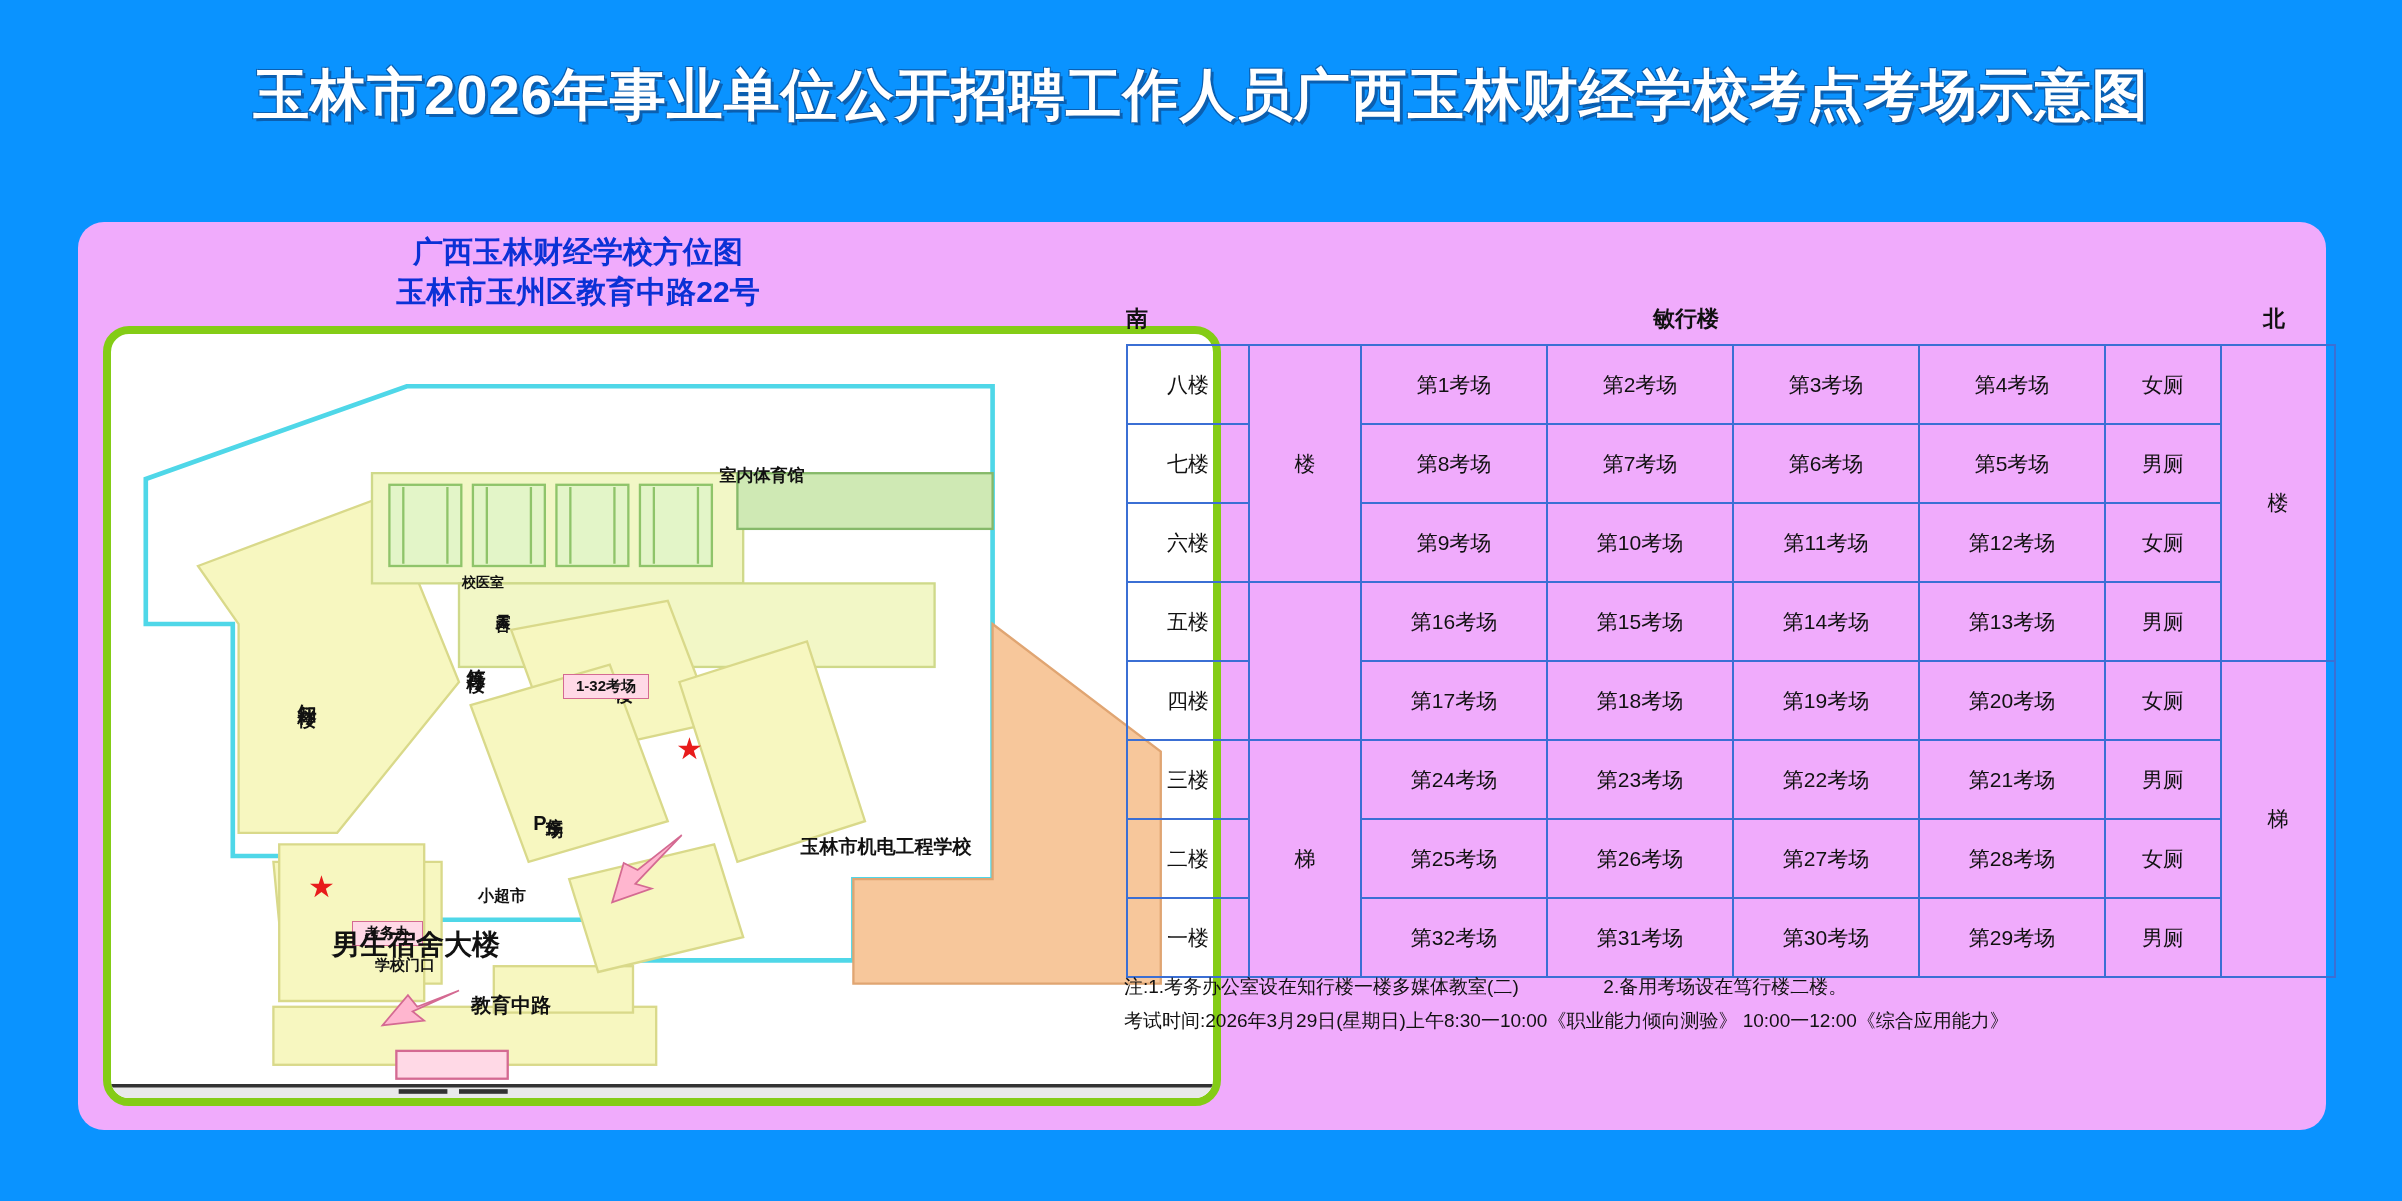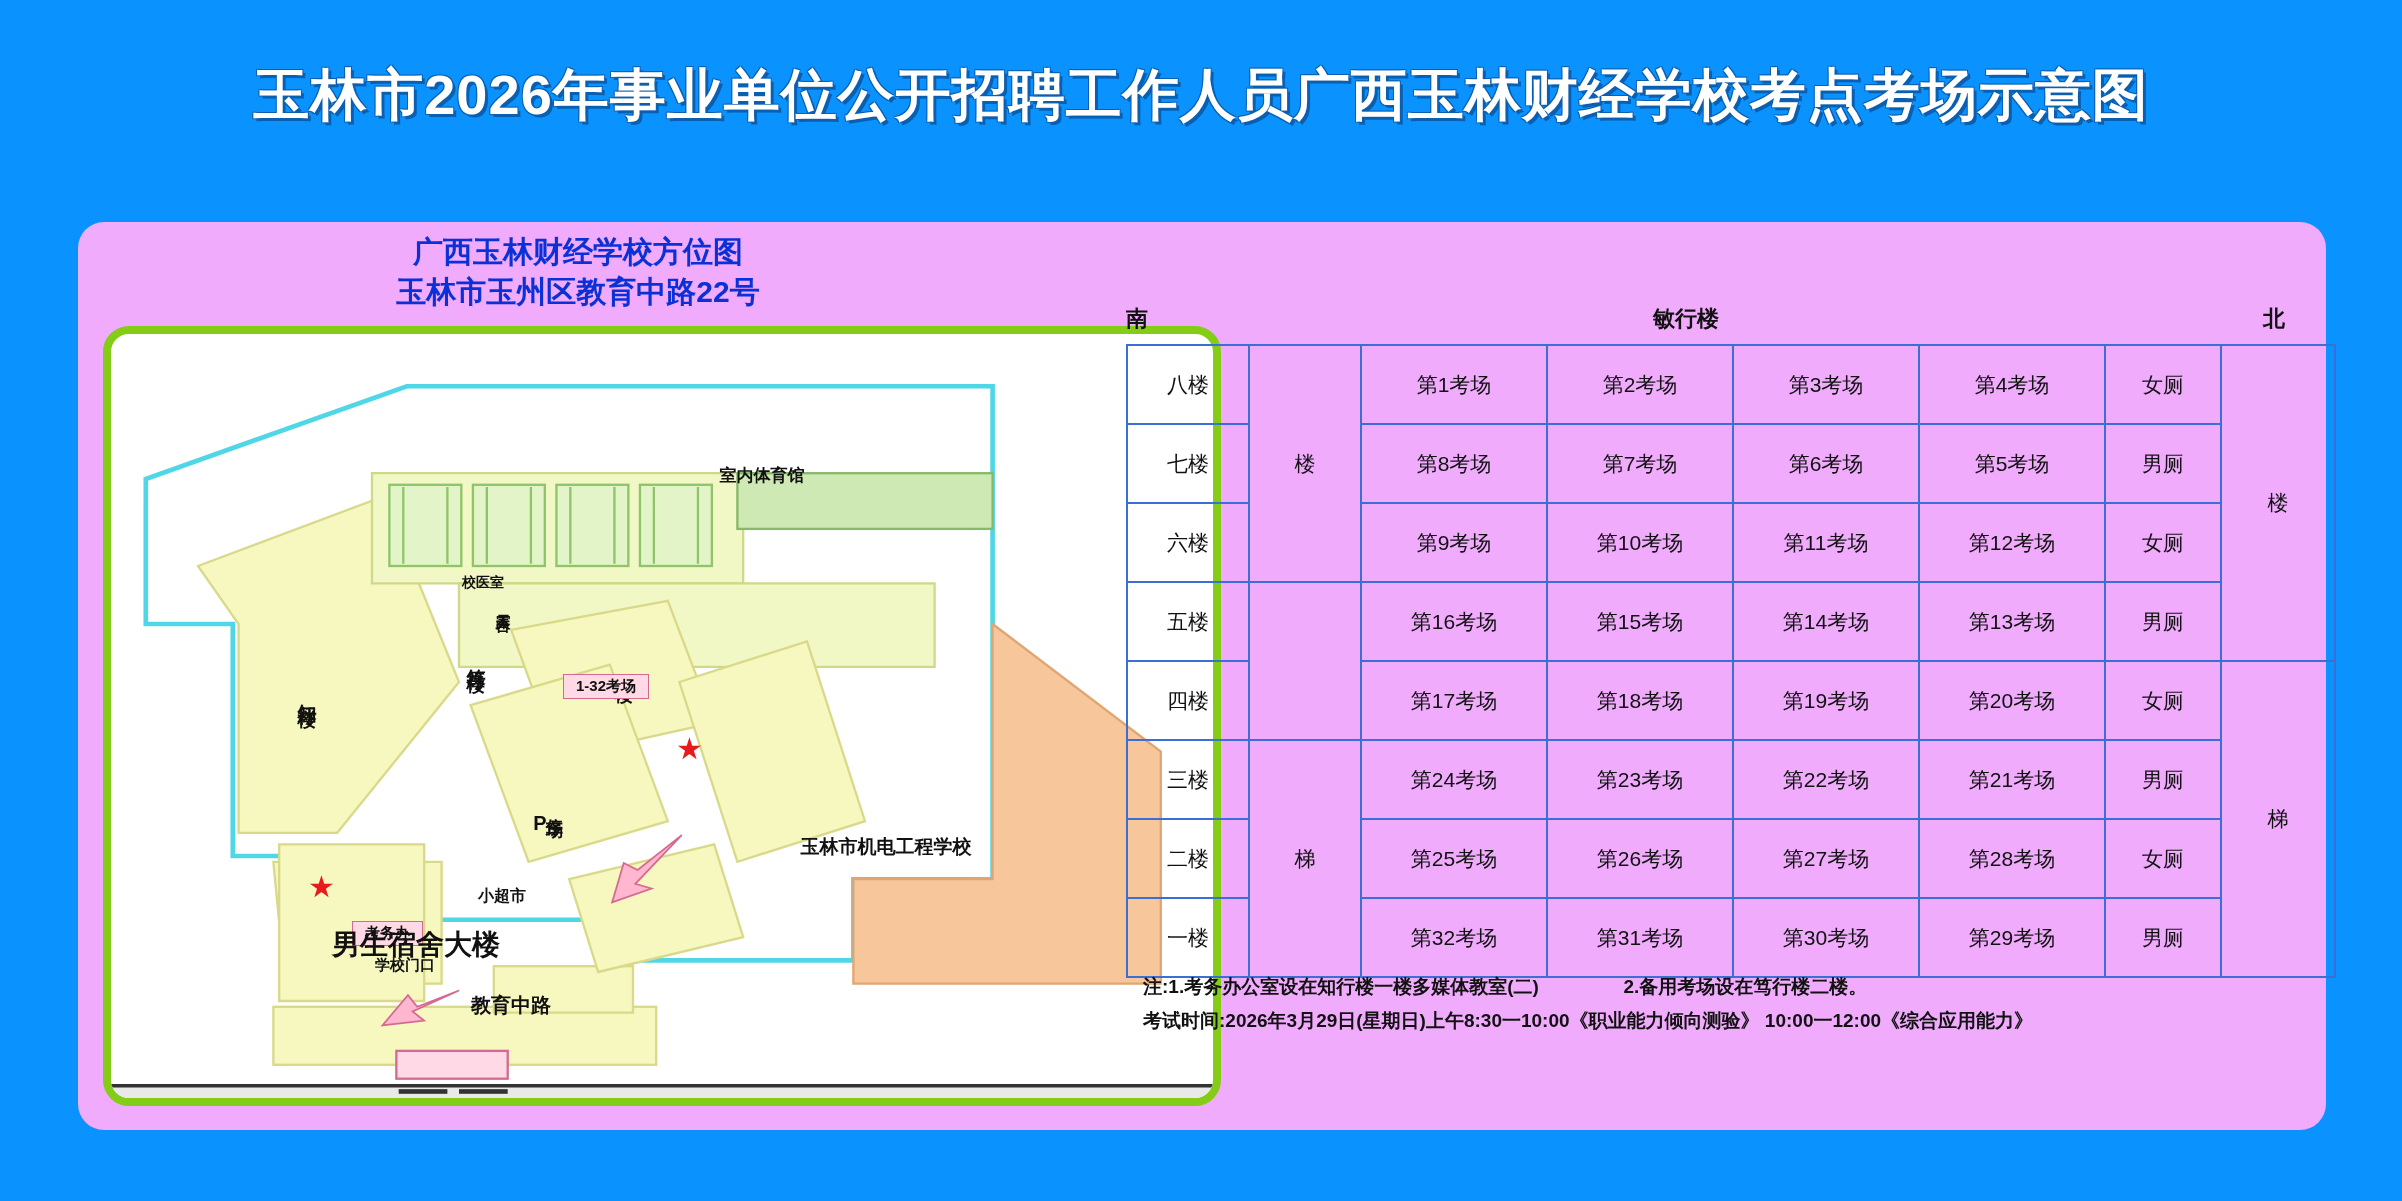--- a/index.html
+++ b/index.html
@@ -161,26 +161,26 @@
     font-weight: normal;
   }
   td.floor { width: 118px; }
   td.stair { width: 108px; }
   td.room  { width: 182px; }
   td.toilet{ width: 112px; }
   td.rstair{ width: 110px; }
 
   .notes {
     position: absolute;
-    left: 35px;
+    left: 16px;
     top: 748px;
     width: 1180px;
     font-size: 19px;
     color: #111;
-    font-weight: bold;
+    font-weight: normal;
     line-height: 34px;
   }
   .notes .spacer { display: inline-block; width: 74px; }
 </style>
 </head>
 <body>
 
 <div class="poster">
 
   <div class="title">玉林市2026年事业单位公开招聘工作人员广西玉林财经学校考点考场示意图</div>

